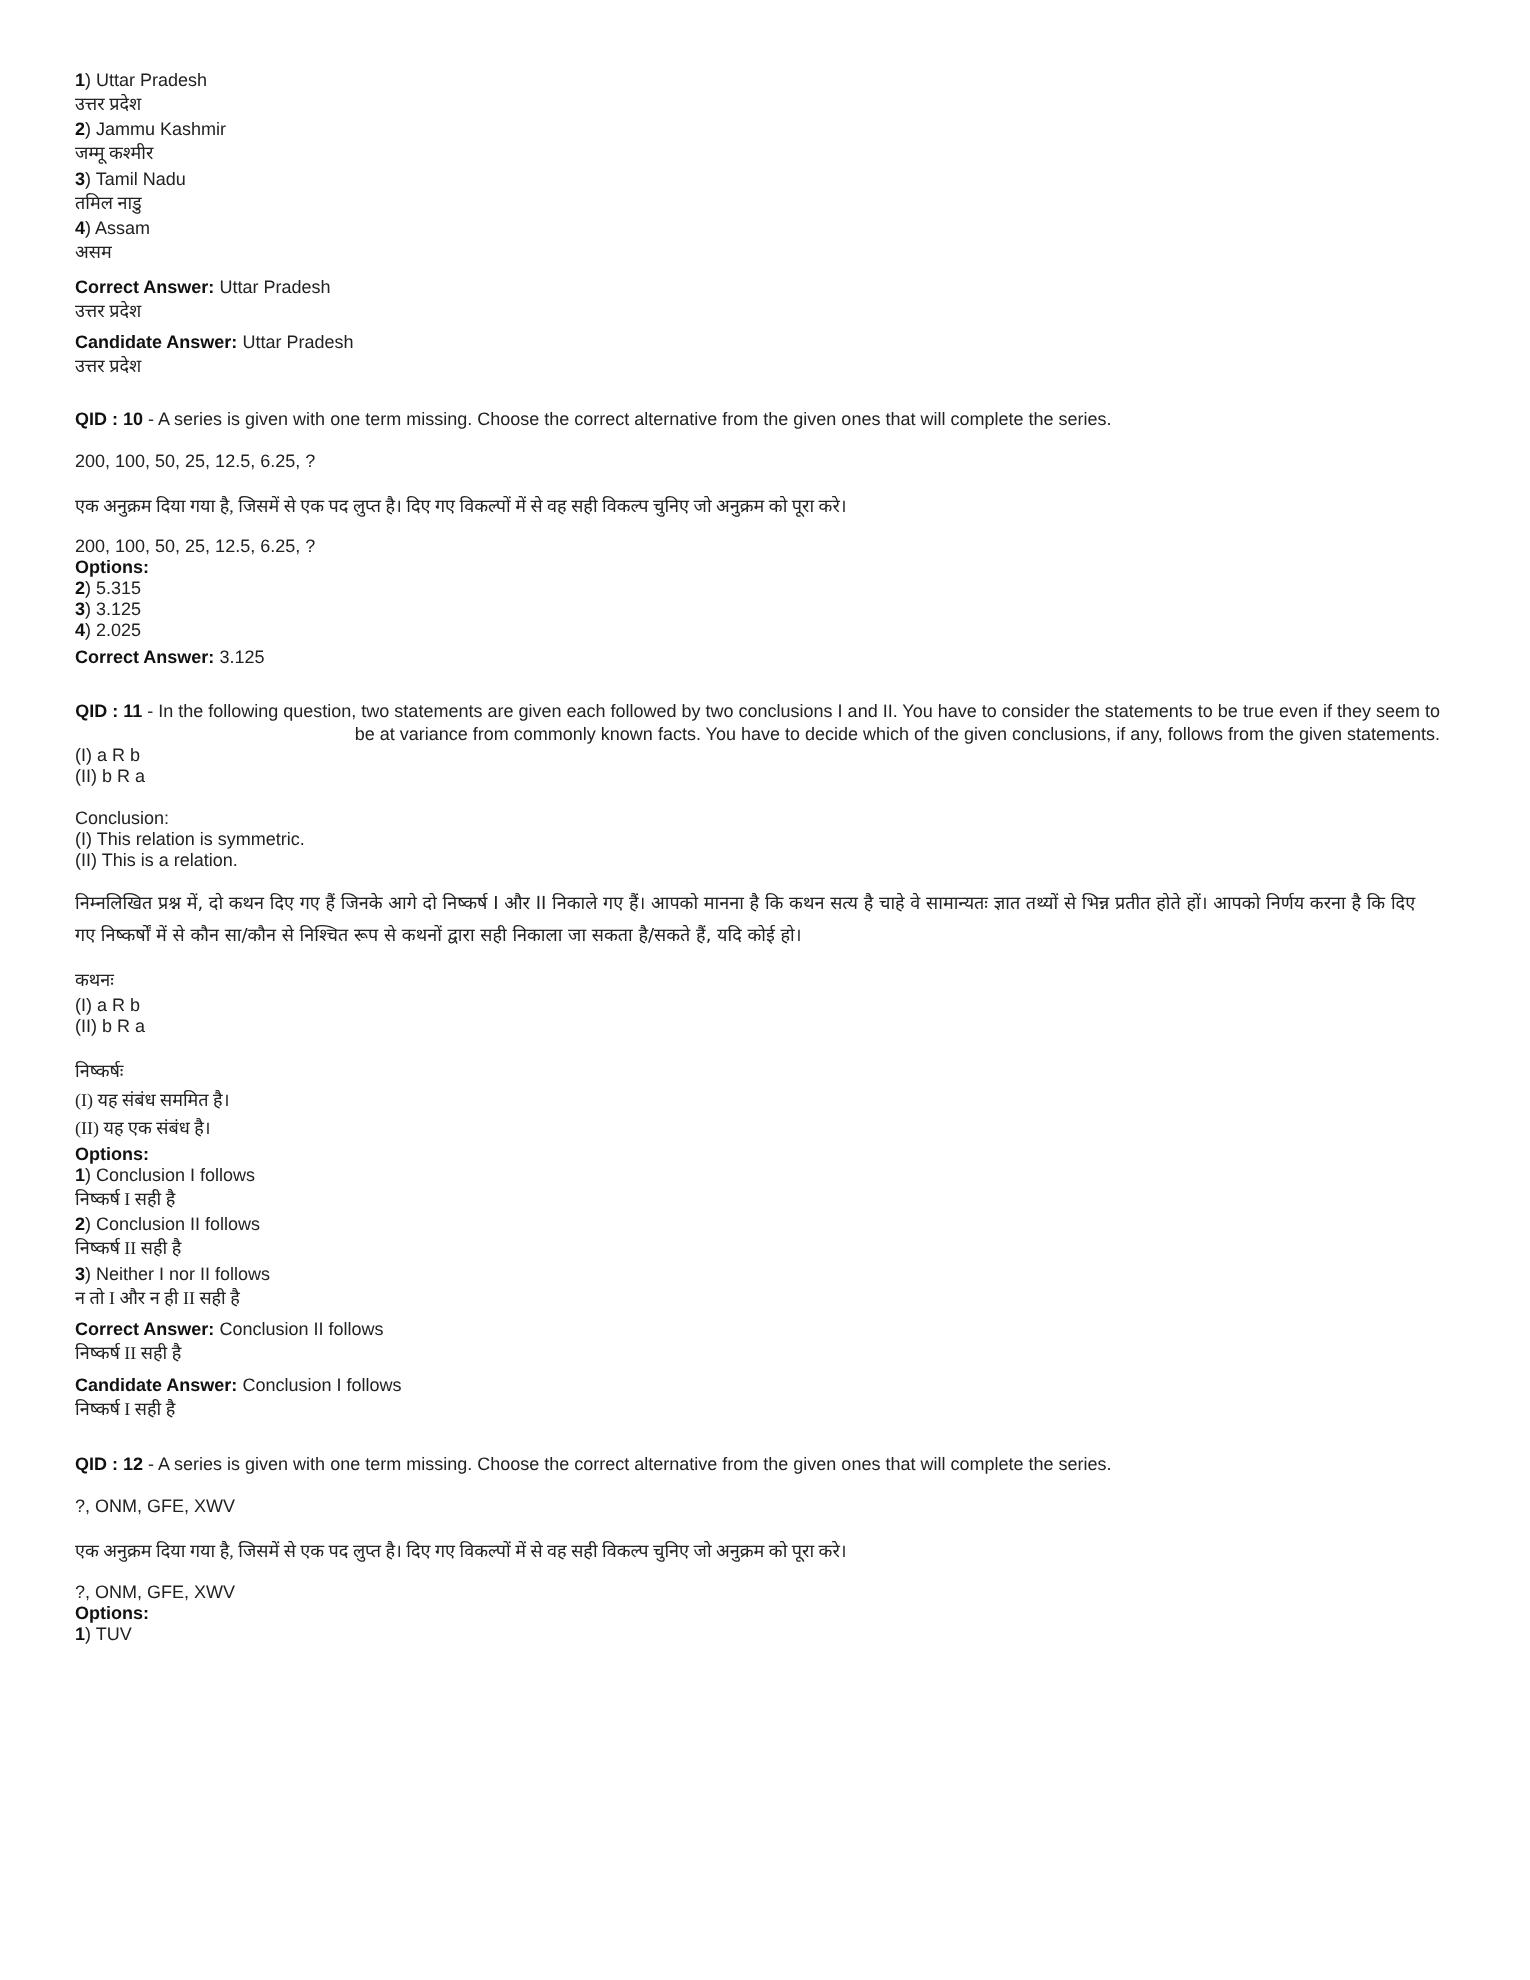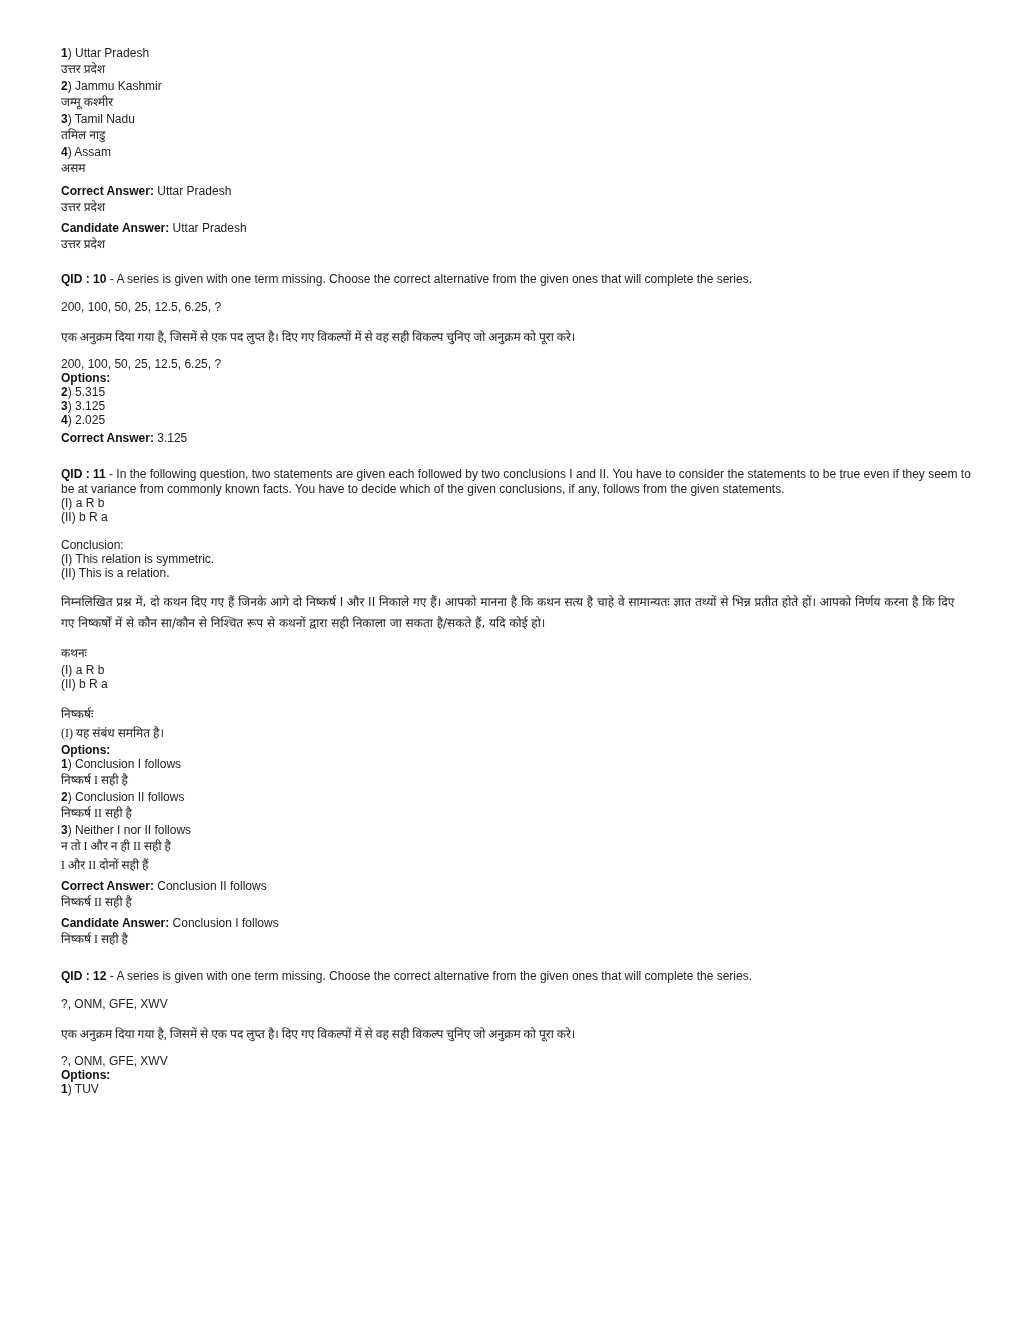--- a/index.html
+++ b/index.html
@@ -1,25 +1,25 @@
 <!DOCTYPE html>
 <html><head>
 <meta charset="utf-8">
 <style>
   html, body { margin: 0; padding: 0; background: #ffffff; }
   body {
     width: 1020px; height: 1320px; position: relative; overflow: hidden;
     font-family: "Liberation Sans", "DejaVu Sans", sans-serif;
     color: #222222; font-size: 12px;
   }
-  .page { position: absolute; left: 61px; top: 46px; width: 910px; }
+  .page { position: absolute; left: 50px; top: 46px; width: 910px; }
   .ln { line-height: 14px; white-space: nowrap; }
   .hi { font-family: Liberation Serif, serif; font-size: 12px; line-height: 19px; white-space: nowrap; }
   .b { font-weight: bold; color: #111; }
-  .wrap { white-space: normal; line-height: 14.5px; }
+  .wrap { white-space: normal; line-height: 14.5px; text-align: right; }
   .gap4 { margin-top: 4px; }
   .gap6 { margin-top: 6px; }
   .gap10 { margin-top: 10px; }
   .gap14 { margin-top: 14px; }
   .para { white-space: normal; line-height: 21px; }
 </style>
 </head>
 <body>
 
 <div class="page">
@@ -60,29 +60,29 @@
     <div class="ln">(I) This relation is symmetric.</div>
     <div class="ln">(II) This is a relation.</div>
 
     <div class="para gap14" style="font-family:'DejaVu Sans',sans-serif;margin-top:12px;">निम्नलिखित प्रश्न में, दो कथन दिए गए हैं जिनके आगे दो निष्कर्ष I और II निकाले गए हैं। आपको मानना है कि कथन सत्य है चाहे वे सामान्यतः ज्ञात तथ्यों से भिन्न प्रतीत होते हों। आपको निर्णय करना है कि दिए गए निष्कर्षों में से कौन सा/कौन से निश्चित रूप से कथनों द्वारा सही निकाला जा सकता है/सकते हैं, यदि कोई हो।</div>
 
     <div class="hi gap10">कथनः</div>
     <div class="ln">(I) a R b</div>
     <div class="ln">(II) b R a</div>
     <div class="hi gap14">निष्कर्षः</div>
     <div class="hi">(I) यह संबंध सममित है।</div>
+    <div class="hi">(II) यह एक संबंध है।</div>
 
     <div class="ln b">Options:</div>
     <div class="ln"><span class="b">1</span>) <span>Conclusion I follows</span></div>
     <div class="hi">निष्कर्ष I सही है</div>
     <div class="ln"><span class="b">2</span>) <span>Conclusion II follows</span></div>
     <div class="hi">निष्कर्ष II सही है</div>
     <div class="ln"><span class="b">3</span>) <span>Neither I nor II follows</span></div>
     <div class="hi">न तो I और न ही II सही है</div>
-    <div class="hi">I और II दोनों सही हैं</div>
 
     <div class="ln gap4"><span class="b">Correct Answer:</span> <span>Conclusion II follows</span></div>
     <div class="hi">निष्कर्ष II सही है</div>
     <div class="ln gap4"><span class="b">Candidate Answer:</span> <span>Conclusion I follows</span></div>
     <div class="hi">निष्कर्ष I सही है</div>
   </section>
 
   <section style="margin-top:20px;">
     <div class="ln"><span class="b">QID : </span><span class="b">12</span><span> - </span><span>A series is given with one term missing. Choose the correct alternative from the given ones that will complete the series.</span></div>
     <div class="ln gap14">?, ONM, GFE, XWV</div>

